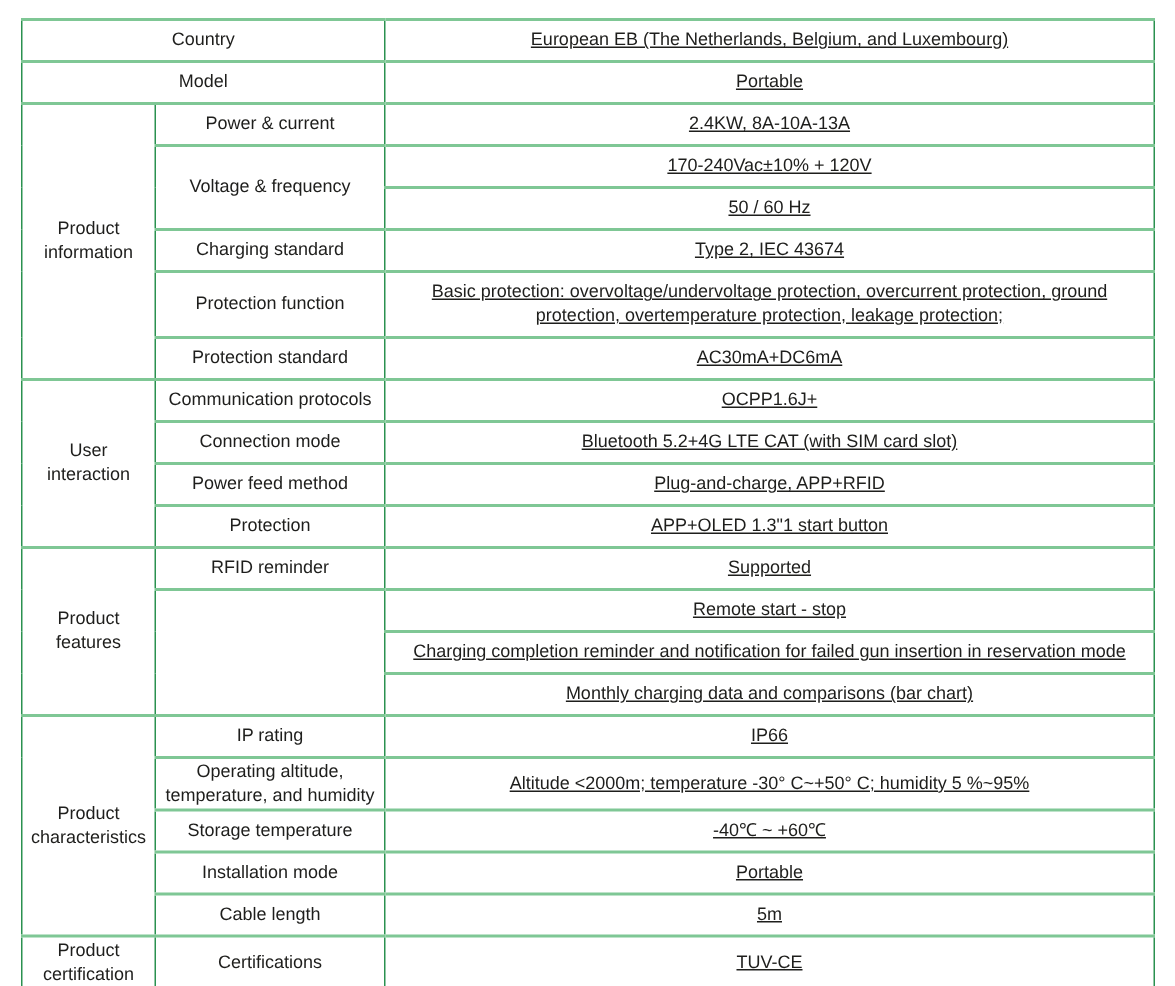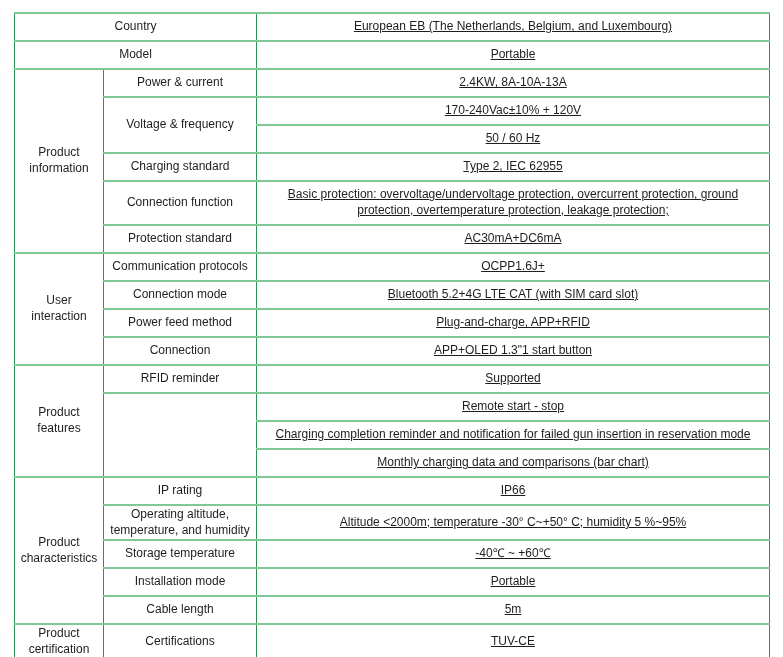--- a/index.html
+++ b/index.html
@@ -75,25 +75,25 @@
         <td rowspan="2">Voltage &amp; frequency</td>
         <td class="value-cell">170-240Vac±10% + 120V</td>
       </tr>
 
       <tr>
         <td class="value-cell">50 / 60 Hz</td>
       </tr>
 
       <tr>
         <td>Charging standard</td>
-        <td class="value-cell">Type 2, IEC 62955</td>
+        <td class="value-cell">Type 2, IEC 43674</td>
       </tr>
 
       <tr class="row-tall">
-        <td>Connection function</td>
+        <td>Protection function</td>
         <td class="value-cell">Basic protection: overvoltage/undervoltage protection, overcurrent protection, ground protection, overtemperature protection, leakage protection;</td>
       </tr>
 
       <tr>
         <td>Protection standard</td>
         <td class="value-cell">AC30mA+DC6mA</td>
       </tr>
 
       <tr>
         <td rowspan="4" class="group-cell">User interaction</td>
@@ -105,21 +105,21 @@
         <td>Connection mode</td>
         <td class="value-cell">Bluetooth 5.2+4G LTE CAT (with SIM card slot)</td>
       </tr>
 
       <tr>
         <td>Power feed method</td>
         <td class="value-cell">Plug-and-charge, APP+RFID</td>
       </tr>
 
       <tr>
-        <td>Connection</td>
+        <td>Protection</td>
         <td class="value-cell">APP+OLED 1.3"1 start button</td>
       </tr>
 
       <tr>
         <td rowspan="4" class="group-cell">Product features</td>
         <td>RFID reminder</td>
         <td class="value-cell">Supported</td>
       </tr>
 
       <tr>

